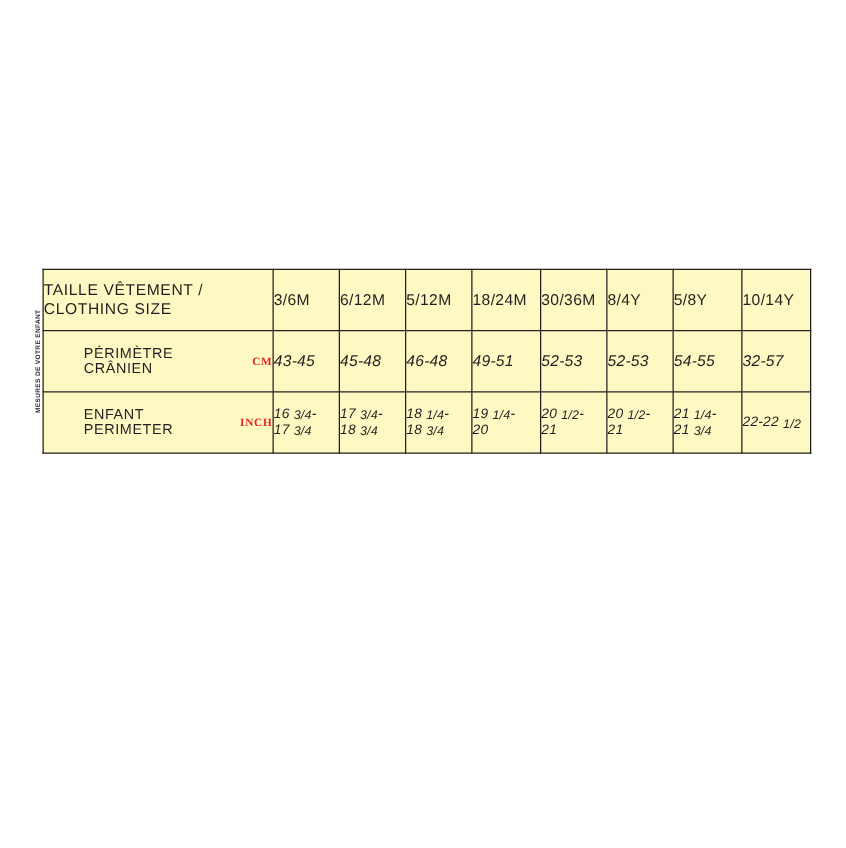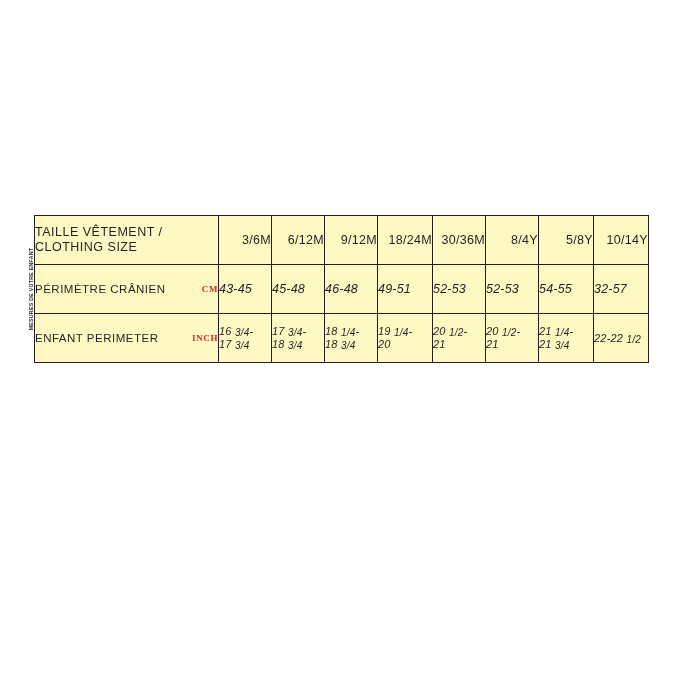--- a/index.html
+++ b/index.html
@@ -75,33 +75,33 @@
     font-size: 12.5px;
     line-height: 15px;
     letter-spacing: 0.5px;
     font-weight: 400;
   }
   .label-row {
     font-size: 11.5px;
     letter-spacing: 0.5px;
     display: flex;
     align-items: center;
-    justify-content: space-between;
+    margin-left: 32px;
   }
   .unit {
     color: #e3242b;
     font-size: 9px;
     font-weight: 700;
     letter-spacing: 0.6px;
     padding-left: 8px;
     font-family: Liberation Serif, serif;
   }
 
   .hdr-cell {
-    text-align: right;
+    text-align: left;
     padding-left: 7px;
     font-size: 12.5px;
     letter-spacing: 0.3px;
   }
 
   .val-cell {
     text-align: left;
     padding-left: 7px;
     font-size: 12.5px;
     letter-spacing: 0.2px;
@@ -145,21 +145,21 @@
         <col class="c-d2">
     </colgroup>
     <tbody>
       <tr>
         <td class="label-cell">
           <div class="label-title">TAILLE VÊTEMENT /</div>
           <div class="label-title">CLOTHING SIZE</div>
         </td>
         <td class="hdr-cell">3/6M</td>
         <td class="hdr-cell">6/12M</td>
-        <td class="hdr-cell">9/12M</td>
+        <td class="hdr-cell">5/12M</td>
         <td class="hdr-cell">18/24M</td>
         <td class="hdr-cell">30/36M</td>
         <td class="hdr-cell">8/4Y</td>
         <td class="hdr-cell">5/8Y</td>
         <td class="hdr-cell">10/14Y</td>
       </tr>
 
       <tr>
         <td class="label-cell">
           <div class="label-row">

